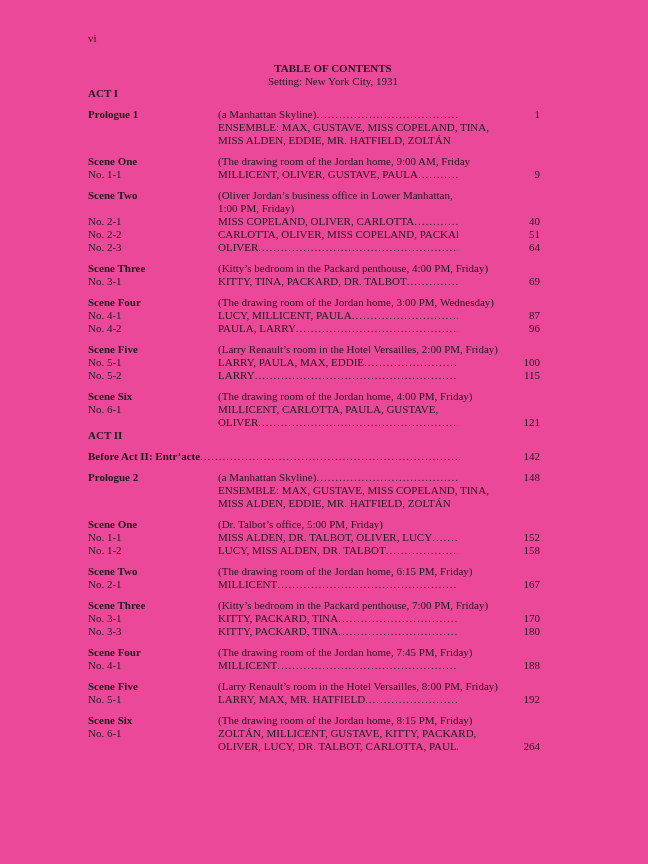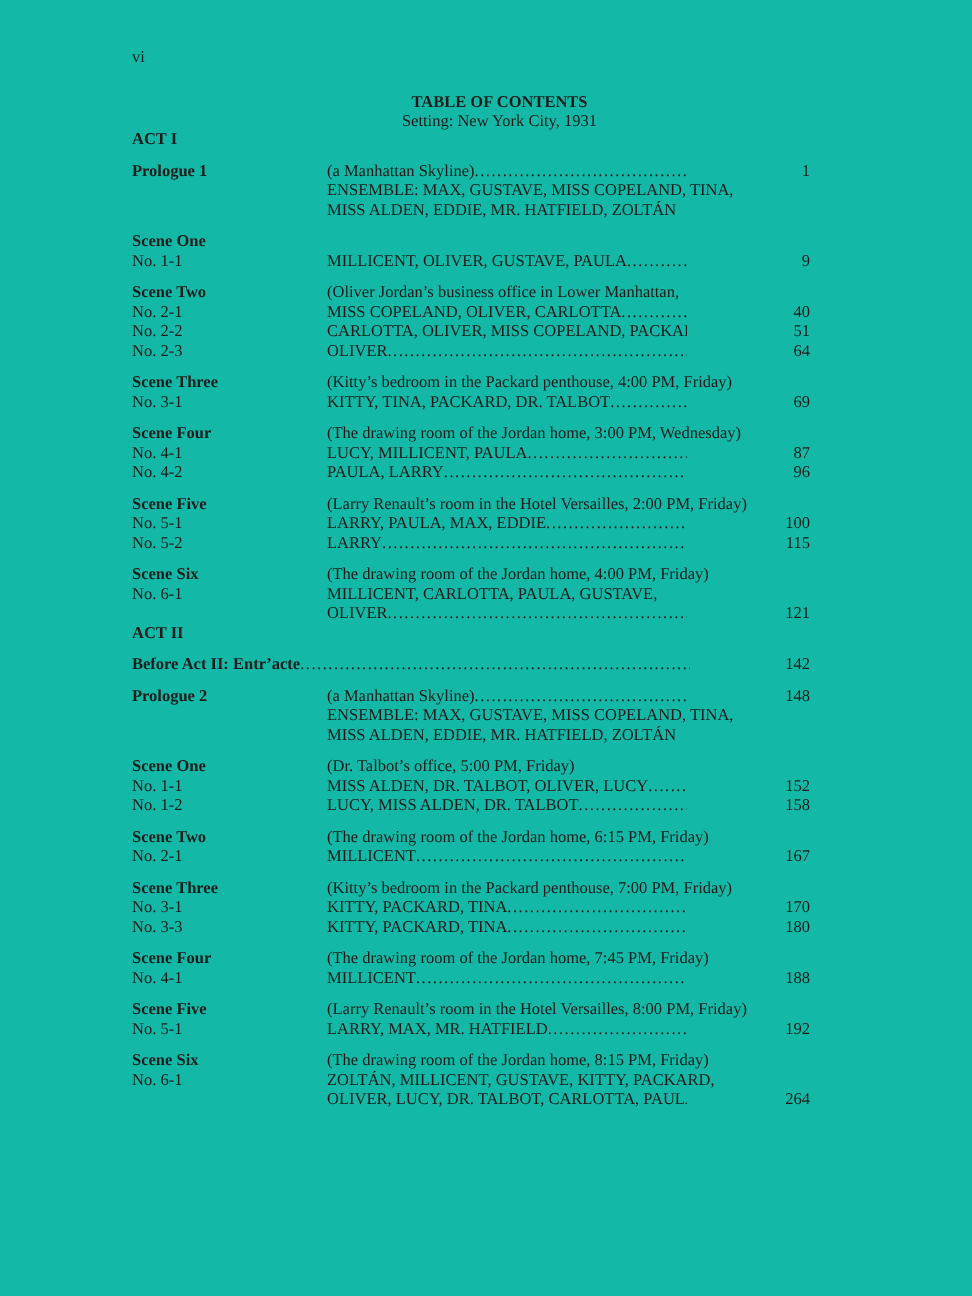--- a/index.html
+++ b/index.html
@@ -1,20 +1,20 @@
 <!DOCTYPE html>
 <html><head>
 <meta charset="utf-8">
 <style>
   html, body { margin: 0; padding: 0; background: #e9e9e9; }
   .page {
     position: relative;
     width: 648px;
     height: 864px;
-    background: #14b8a6;
+    background: #ec4899;
     color: #1c1c1c;
     font-family: "Liberation Serif", "DejaVu Serif", serif;
     font-size: 11px;
     overflow: hidden;
   }
   .folio {
     position: absolute;
     left: 88px;
     top: 32px;
   }
@@ -95,33 +95,42 @@
         </div>
       </div>
       <div class="row">
         <div class="c1"></div>
         <div class="c2">
           <div class="t">MISS ALDEN, EDDIE, MR. HATFIELD, ZOLTÁN</div>
         </div>
       </div>
       <div class="row gap">
         <div class="c1 b">Scene One</div>
+        <div class="c2">
+          <div class="t">(The drawing room of the Jordan home, 9:00 AM, Friday</div>
+        </div>
       </div>
       <div class="row">
         <div class="c1">No. 1-1</div>
         <div class="c2 dotted">
           <div class="t">MILLICENT, OLIVER, GUSTAVE, PAULA</div>
           <div class="leader"></div>
         </div>
         <div class="c3">9</div>
       </div>
       <div class="row gap">
         <div class="c1 b">Scene Two</div>
         <div class="c2">
           <div class="t">(Oliver Jordan’s business office in Lower Manhattan,</div>
+        </div>
+      </div>
+      <div class="row">
+        <div class="c1"></div>
+        <div class="c2">
+          <div class="t">1:00 PM, Friday)</div>
         </div>
       </div>
       <div class="row">
         <div class="c1">No. 2-1</div>
         <div class="c2 dotted">
           <div class="t">MISS COPELAND, OLIVER, CARLOTTA</div>
           <div class="leader"></div>
         </div>
         <div class="c3">40</div>
       </div>

